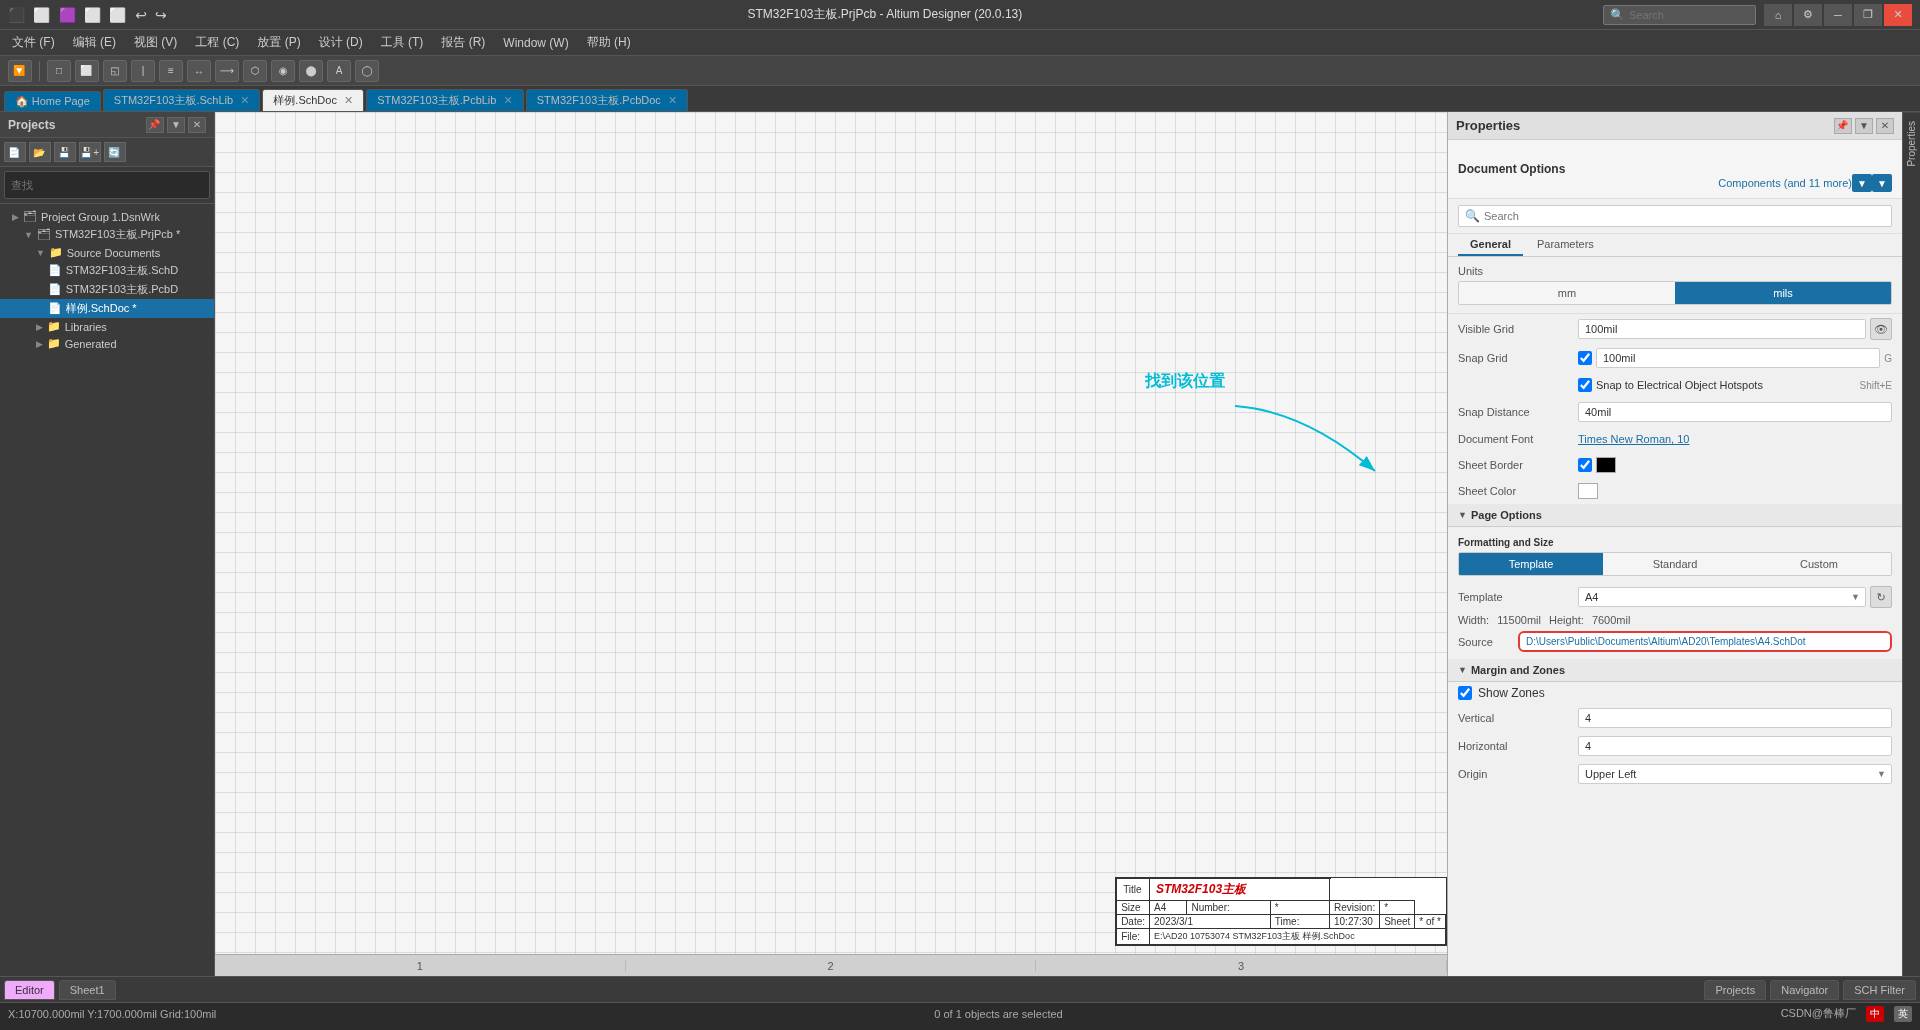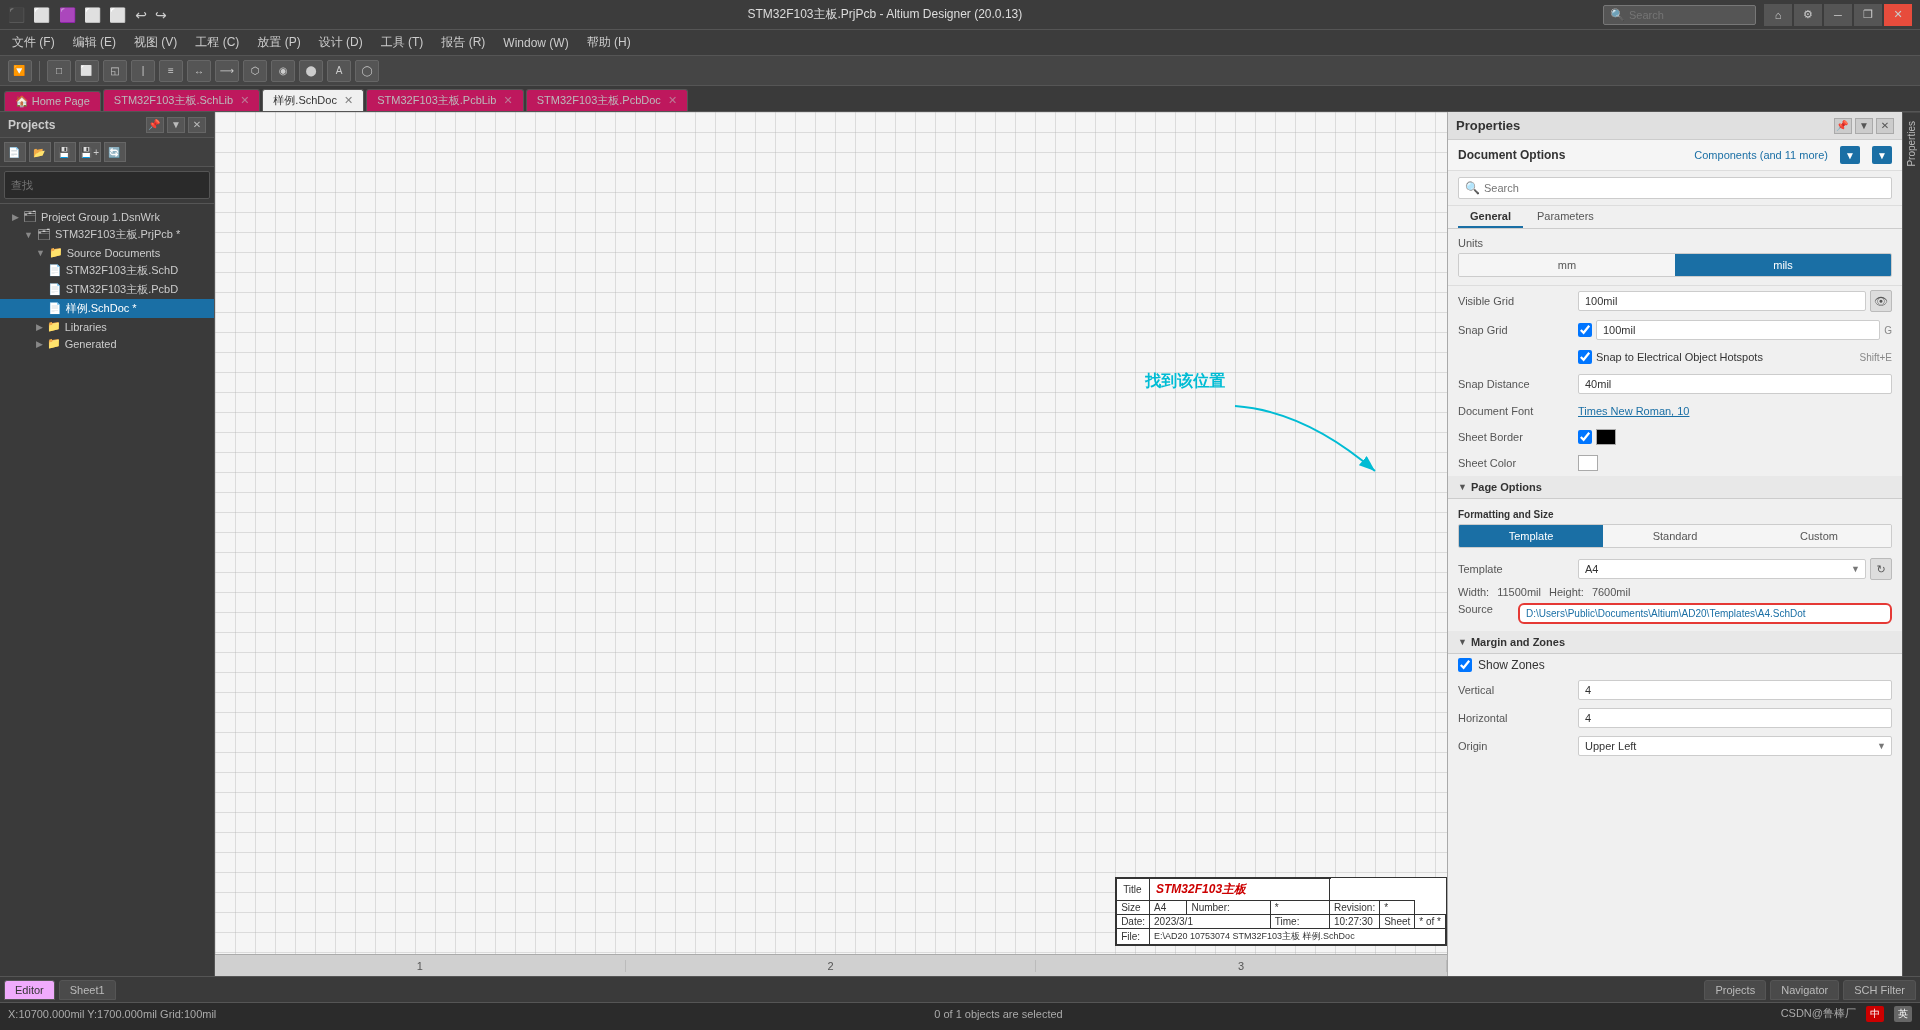--- a/index.html
+++ b/index.html
@@ -66,21 +66,21 @@
     #tabs {
       height: 26px;
       background: #3a3a3a;
       display: flex;
       align-items: flex-end;
       border-bottom: 1px solid #555;
       padding-left: 4px;
     }
     .tab {
       padding: 3px 10px;
-      background: #be185d;
+      background: #0369a1;
       color: #bbb;
       cursor: pointer;
       font-size: 11px;
       border: 1px solid #555;
       border-bottom: none;
       margin-right: 2px;
       border-radius: 3px 3px 0 0;
     }
     .tab.active { background: #f0f0f0; color: #333; }
     .tab .close-x { margin-left: 4px; opacity: 0.6; }
@@ -405,21 +405,21 @@
       background: #f5f5f5;
       color: #555;
       border: none;
     }
     .format-tab.active { background: #1a6fa5; color: white; }
 
     
     .source-row {
       padding: 3px 10px;
       display: flex;
-      align-items: flex-start;
+      align-items: center;
     }
     .source-label { width: 60px; font-size: 11px; color: #555; flex-shrink: 0; }
     .source-value {
       flex: 1;
       padding: 3px 6px;
       background: white;
       border: 2px solid #e53935;
       border-radius: 6px;
       font-size: 10px;
       color: #1a6fa5;
@@ -729,21 +729,21 @@
       <span class="title">Properties</span>
       <div class="btns">
         <button class="btn-sm">📌</button>
         <button class="btn-sm">▼</button>
         <button class="btn-sm">✕</button>
       </div>
     </div>
 
     <div class="doc-options-row">
       <span class="doc-options-title">Document Options</span>
-      <div style="display:flex;align-items:center;gap:12px;">
+      <div style="display:flex;align-items:center;gap:0;margin-top:28px;">
         <span class="components-link">Components (and 11 more)</span>
         <button class="filter-btn">▼</button>
         <button class="filter-btn">▼</button>
       </div>
     </div>
 
     <div class="prop-search">
       <div class="prop-search-box">
         <span>🔍</span>
         <input type="text" placeholder="Search" style="">

